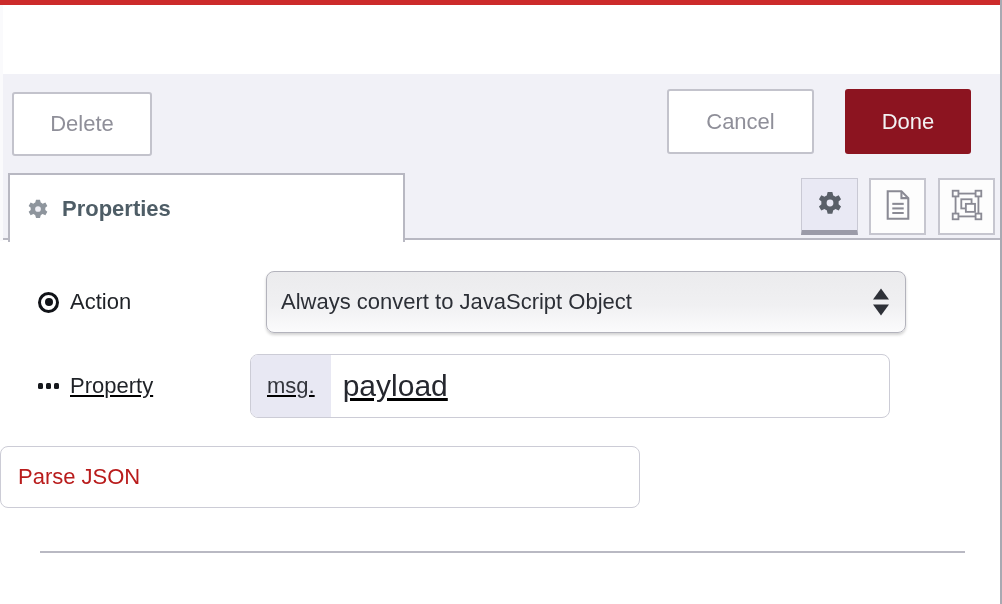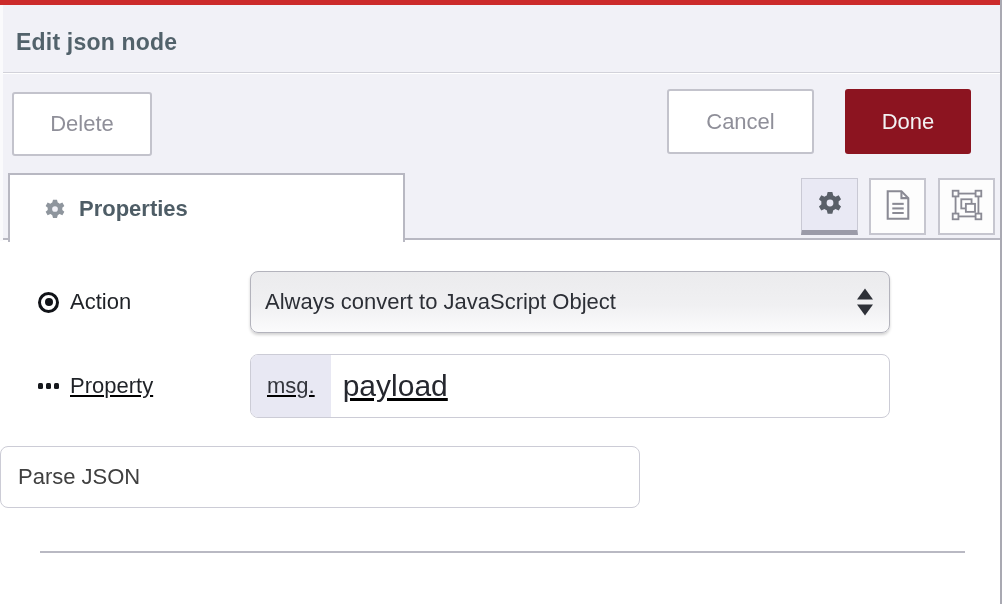--- a/index.html
+++ b/index.html
@@ -82,21 +82,21 @@
     border-bottom: 2px solid #b8b8c2;
   }
   .tab-properties {
     position: absolute; left: 8px; top: 0;
     width: 397px; height: 69px;           
     background: #ffffff;
     border: 2px solid #b8b8c2;
     border-bottom: none;
     z-index: 3;
     display: flex; align-items: center;
-    padding-left: 34px;
+    padding-left: 17px;
     cursor: pointer;
   }
   .tab-properties .tab-label {
     font-size: 22px; font-weight: bold;
     color: #4e5d66;
     margin-left: 13px;
   }
   .tab-gear svg { display: block; }
 
   .icon-btn {
@@ -116,21 +116,21 @@
   .ib-2 { left: 869px; }
   .ib-3 { left: 938px; }
 
   
   .form { position: absolute; left: 0; top: 240px; width: 1000px; height: 364px; background: #fff; }
 
   .form-row {
     position: absolute; left: 0; width: 1000px;
     display: flex; align-items: center;
   }
-  .row-action   { top: 24px;  height: 76px; }
+  .row-action   { top: 24px;  height: 76px; gap: 16px; }
   .row-property { top: 114px; height: 64px; text-decoration: underline; }
   .row-name     { top: 206px; height: 62px; }
 
   .row-label {
     margin-left: 38px; width: 212px;
     display: flex; align-items: center;
     font-size: 22px; color: #1f2227;
   }
   .row-label .label-text { margin-left: 11px; }
 
@@ -201,43 +201,40 @@
     padding-left: 12px;
     font-family: "Liberation Sans", sans-serif;
     background: transparent;
   }
 
   
   .text-input {
     width: 640px; height: 62px;
     border: 1px solid #ccccd6;
     border-radius: 8px;
-    font-size: 22px; color: #404040;
+    font-size: 22px; color: #b91c1c;
     padding-left: 17px;
     outline: none;
     font-family: "Liberation Sans", sans-serif;
     background: #ffffff;
   }
 
   .bottom-divider {
     position: absolute; left: 40px; top: 311px;
     width: 925px; height: 0;
     border-top: 2px solid #b9b9c3;
   }
 </style>
 </head>
 <body>
 
 <div class="dialog">
 
   <div class="red-bar"></div>
 
-  <div class="header">
-    <div class="title">Edit json node</div>
-  </div>
 
   <div class="button-row">
     <button class="btn btn-secondary btn-delete">Delete</button>
     <button class="btn btn-secondary btn-cancel">Cancel</button>
     <button class="btn btn-done">Done</button>
   </div>
 
   <div class="tab-bar">
     <div class="tab-properties">
       <span class="tab-gear">

